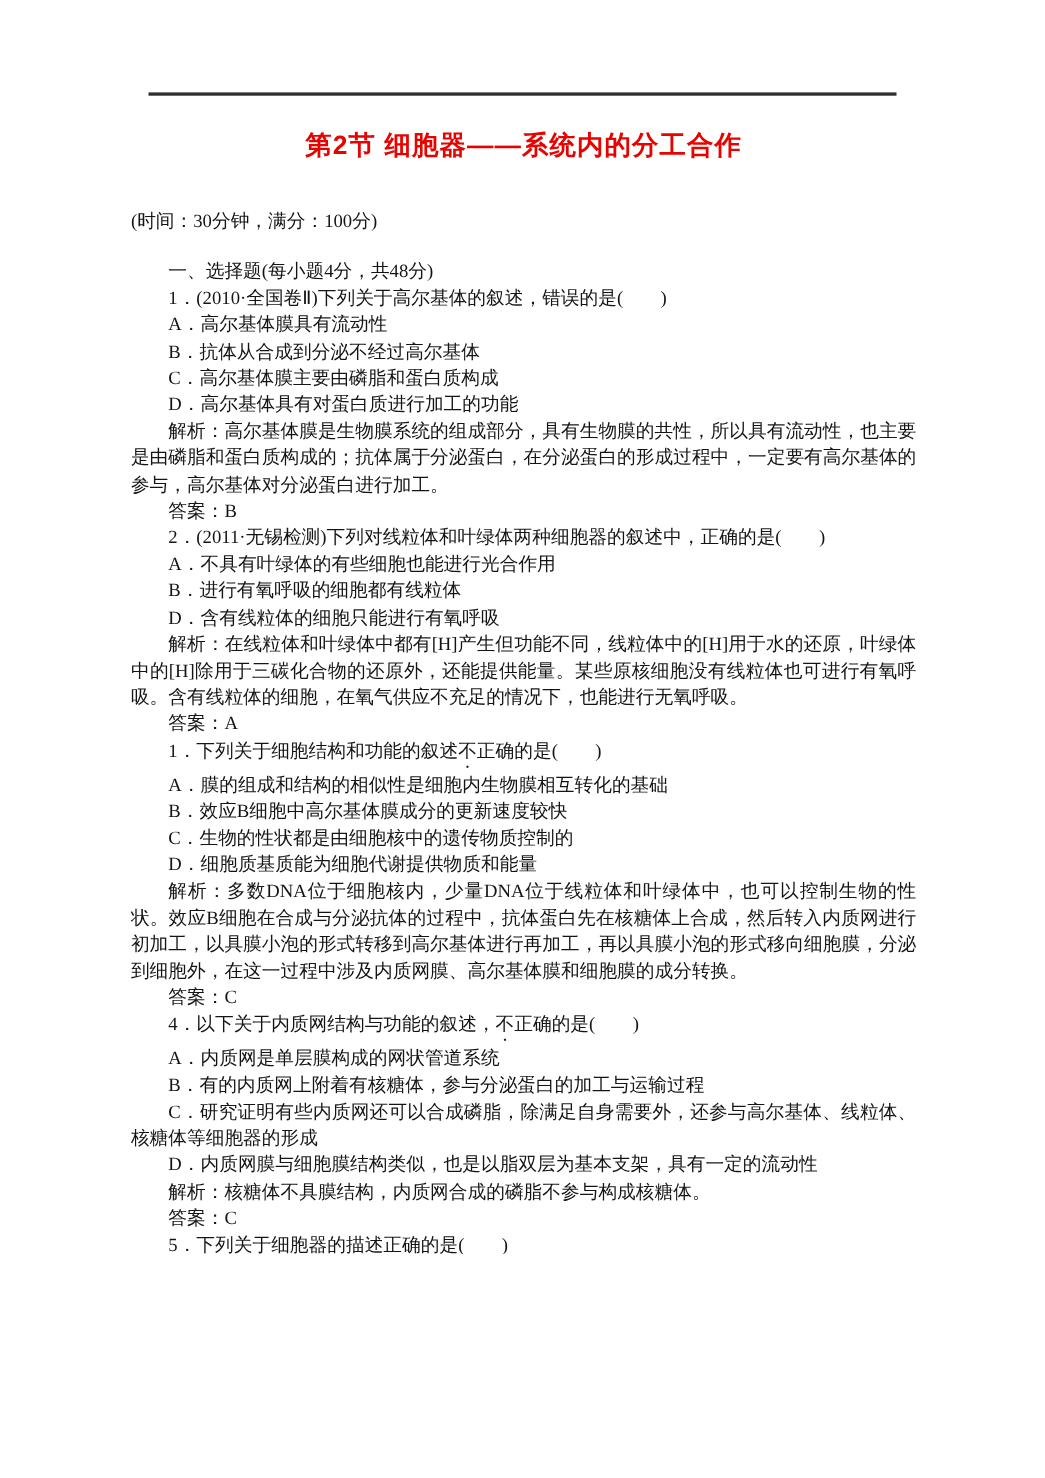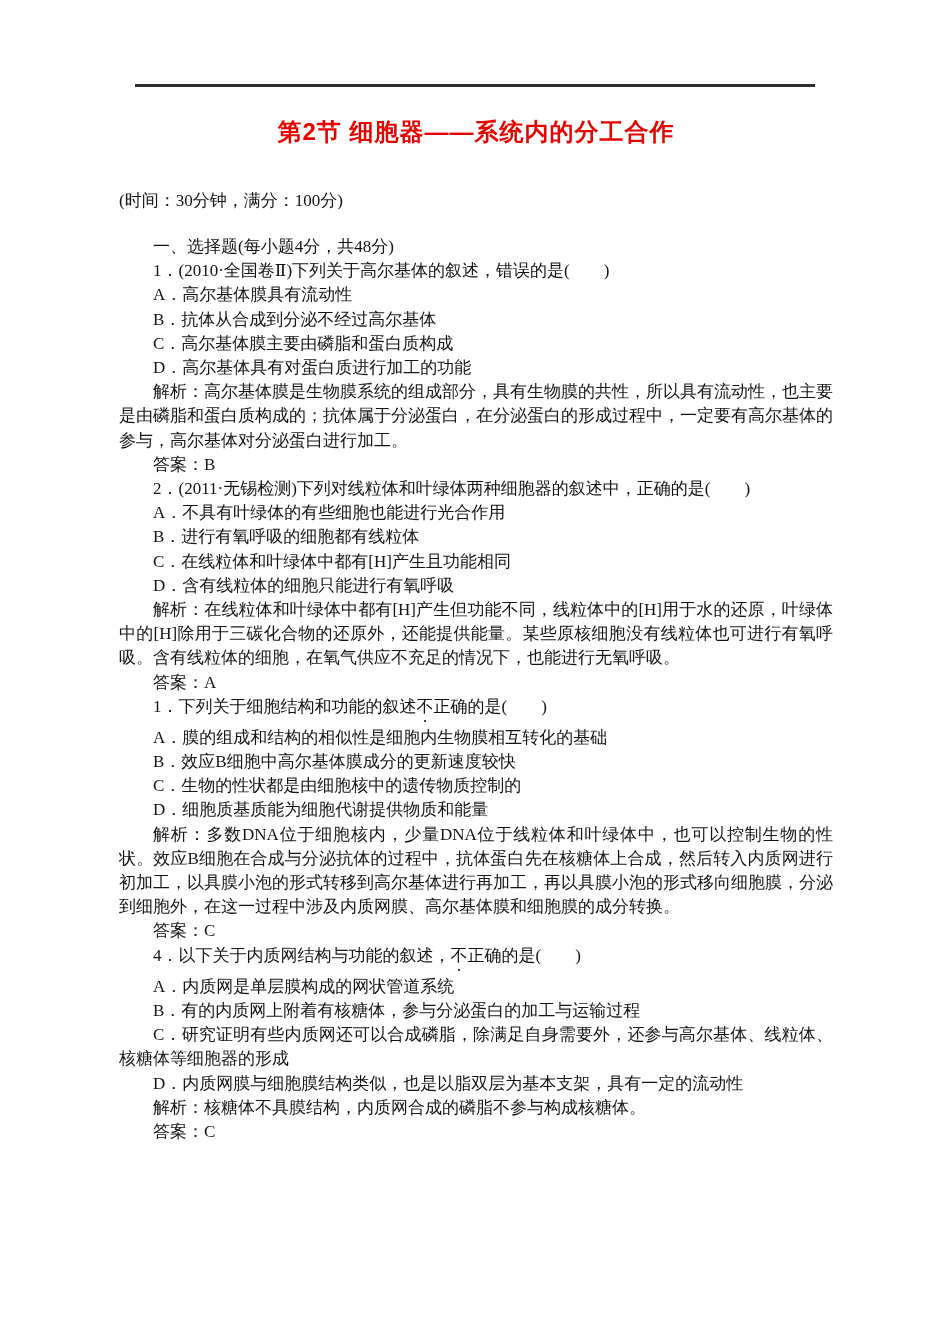--- a/index.html
+++ b/index.html
@@ -44,20 +44,21 @@
     font-size: 17px;
   }
   .doc-body {
     position: absolute;
     left: 119px;
     top: 235px;
     width: 714px;
     font-size: 17px;
     line-height: 24.2px;
     text-align: justify;
+    font-family: Liberation Serif, serif;
   }
   .doc-body p {
     margin: 0;
     padding: 0;
     text-indent: 2em;
   }
   .emph {
     -webkit-text-emphasis: filled dot;
     -webkit-text-emphasis-position: under right;
     text-emphasis: filled dot;
@@ -93,21 +94,20 @@
       <p><span>1．(2010·全国卷Ⅱ)下列关于高尔基体的叙述，错误的是(　　)</span></p>
       <p><span>A．高尔基体膜具有流动性</span></p>
       <p><span>B．抗体从合成到分泌不经过高尔基体</span></p>
       <p><span>C．高尔基体膜主要由磷脂和蛋白质构成</span></p>
       <p><span>D．高尔基体具有对蛋白质进行加工的功能</span></p>
       <p><span>解析：高尔基体膜是生物膜系统的组成部分，具有生物膜的共性，所以具有流动性，也主要是由磷脂和蛋白质构成的；抗体属于分泌蛋白，在分泌蛋白的形成过程中，一定要有高尔基体的参与，高尔基体对分泌蛋白进行加工。</span></p>
       <p><span>答案：B</span></p>
       <p><span>2．(2011·无锡检测)下列对线粒体和叶绿体两种细胞器的叙述中，正确的是(　　)</span></p>
       <p><span>A．不具有叶绿体的有些细胞也能进行光合作用</span></p>
       <p><span>B．进行有氧呼吸的细胞都有线粒体</span></p>
-      <p><span>C．在线粒体和叶绿体中都有[H]产生且功能相同</span></p>
       <p><span>D．含有线粒体的细胞只能进行有氧呼吸</span></p>
       <p><span>解析：在线粒体和叶绿体中都有[H]产生但功能不同，线粒体中的[H]用于水的还原，叶绿体中的[H]除用于三碳化合物的还原外，还能提供能量。某些原核细胞没有线粒体也可进行有氧呼吸。含有线粒体的细胞，在氧气供应不充足的情况下，也能进行无氧呼吸。</span></p>
       <p><span>答案：A</span></p>
       <p><span>1．下列关于细胞结构和功能的叙述</span><span class="emph">不</span><span>正确的是(　　)</span></p>
       <p><span>A．膜的组成和结构的相似性是细胞内生物膜相互转化的基础</span></p>
       <p><span>B．效应B细胞中高尔基体膜成分的更新速度较快</span></p>
       <p><span>C．生物的性状都是由细胞核中的遗传物质控制的</span></p>
       <p><span>D．细胞质基质能为细胞代谢提供物质和能量</span></p>
       <p><span>解析：多数DNA位于细胞核内，少量DNA位于线粒体和叶绿体中，也可以控制生物的性状。效应B细胞在合成与分泌抗体的过程中，抗体蛋白先在核糖体上合成，然后转入内质网进行初加工，以具膜小泡的形式转移到高尔基体进行再加工，再以具膜小泡的形式移向细胞膜，分泌到细胞外，在这一过程中涉及内质网膜、高尔基体膜和细胞膜的成分转换。</span></p>
       <p><span>答案：C</span></p>

